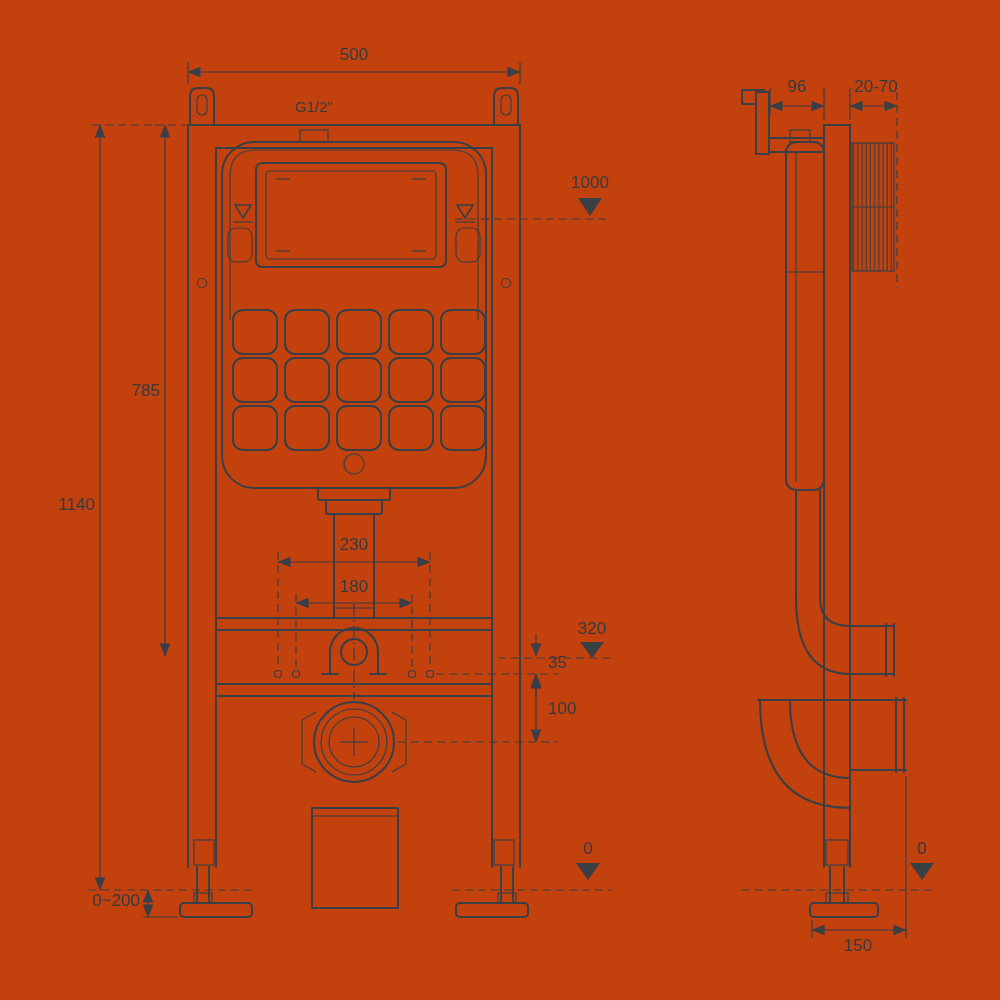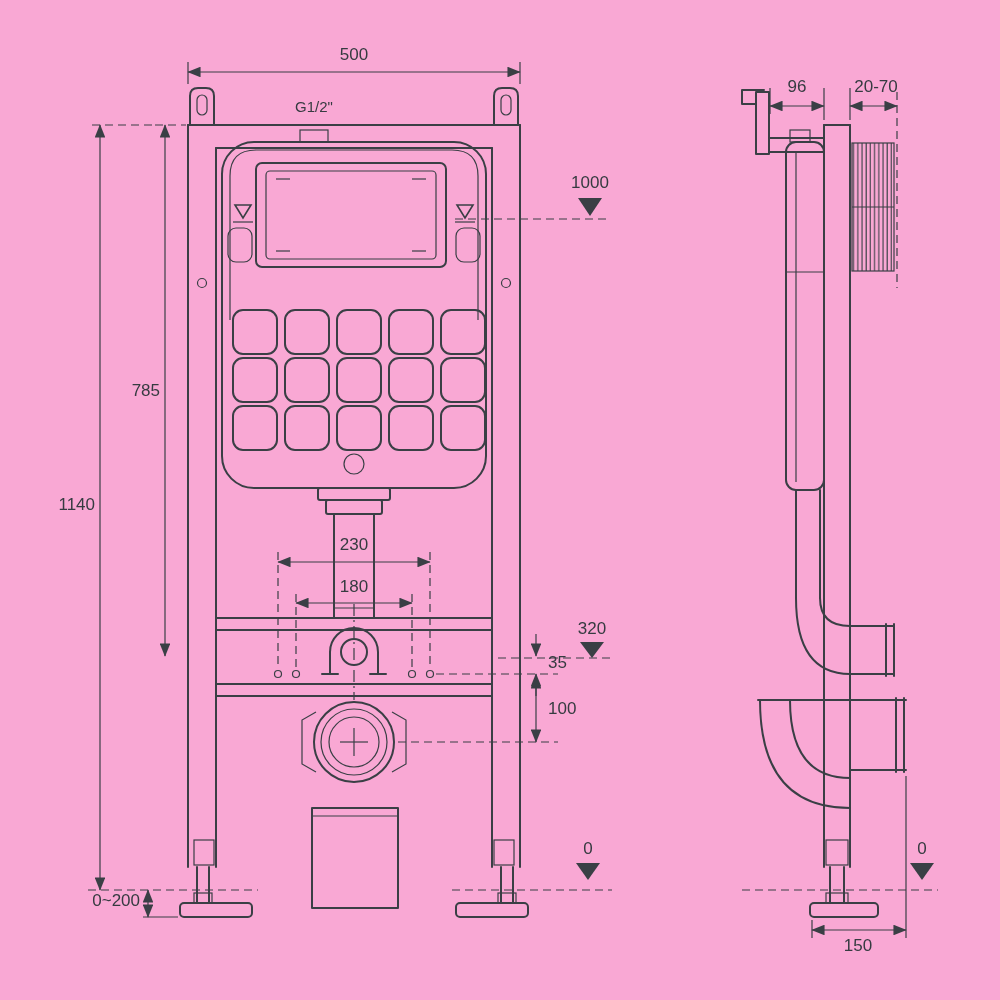--- a/index.html
+++ b/index.html
@@ -1,16 +1,16 @@
 <!DOCTYPE html>
 <html><head>
 <meta charset="utf-8">
 <style>
   html,body{margin:0;padding:0;background:#ffffff;}
-  #stage{width:1000px;height:1000px;position:relative;background:#f9a8d4;overflow:hidden;}
+  #stage{width:1000px;height:1000px;position:relative;background:#c2410c;overflow:hidden;}
   svg{display:block;}
   .ln{stroke:#3a3f45;stroke-width:2;fill:none;stroke-linecap:round;stroke-linejoin:round;}
   .thin{stroke:#3a3f45;stroke-width:1.2;fill:none;}
   .dim{stroke:#3a3f45;stroke-width:1.2;fill:none;}
   .dash{stroke-dasharray:8 5;}
   .dashdot{stroke-dasharray:12 4 2 4;}
   .tri{fill:#3a3f45;stroke:none;}
   .wtri{stroke:#3a3f45;stroke-width:1.6;fill:none;}
   text{font-family:"Liberation Sans","DejaVu Sans",sans-serif;font-size:17px;fill:#363b41;}
   .ts{font-size:15px;}

